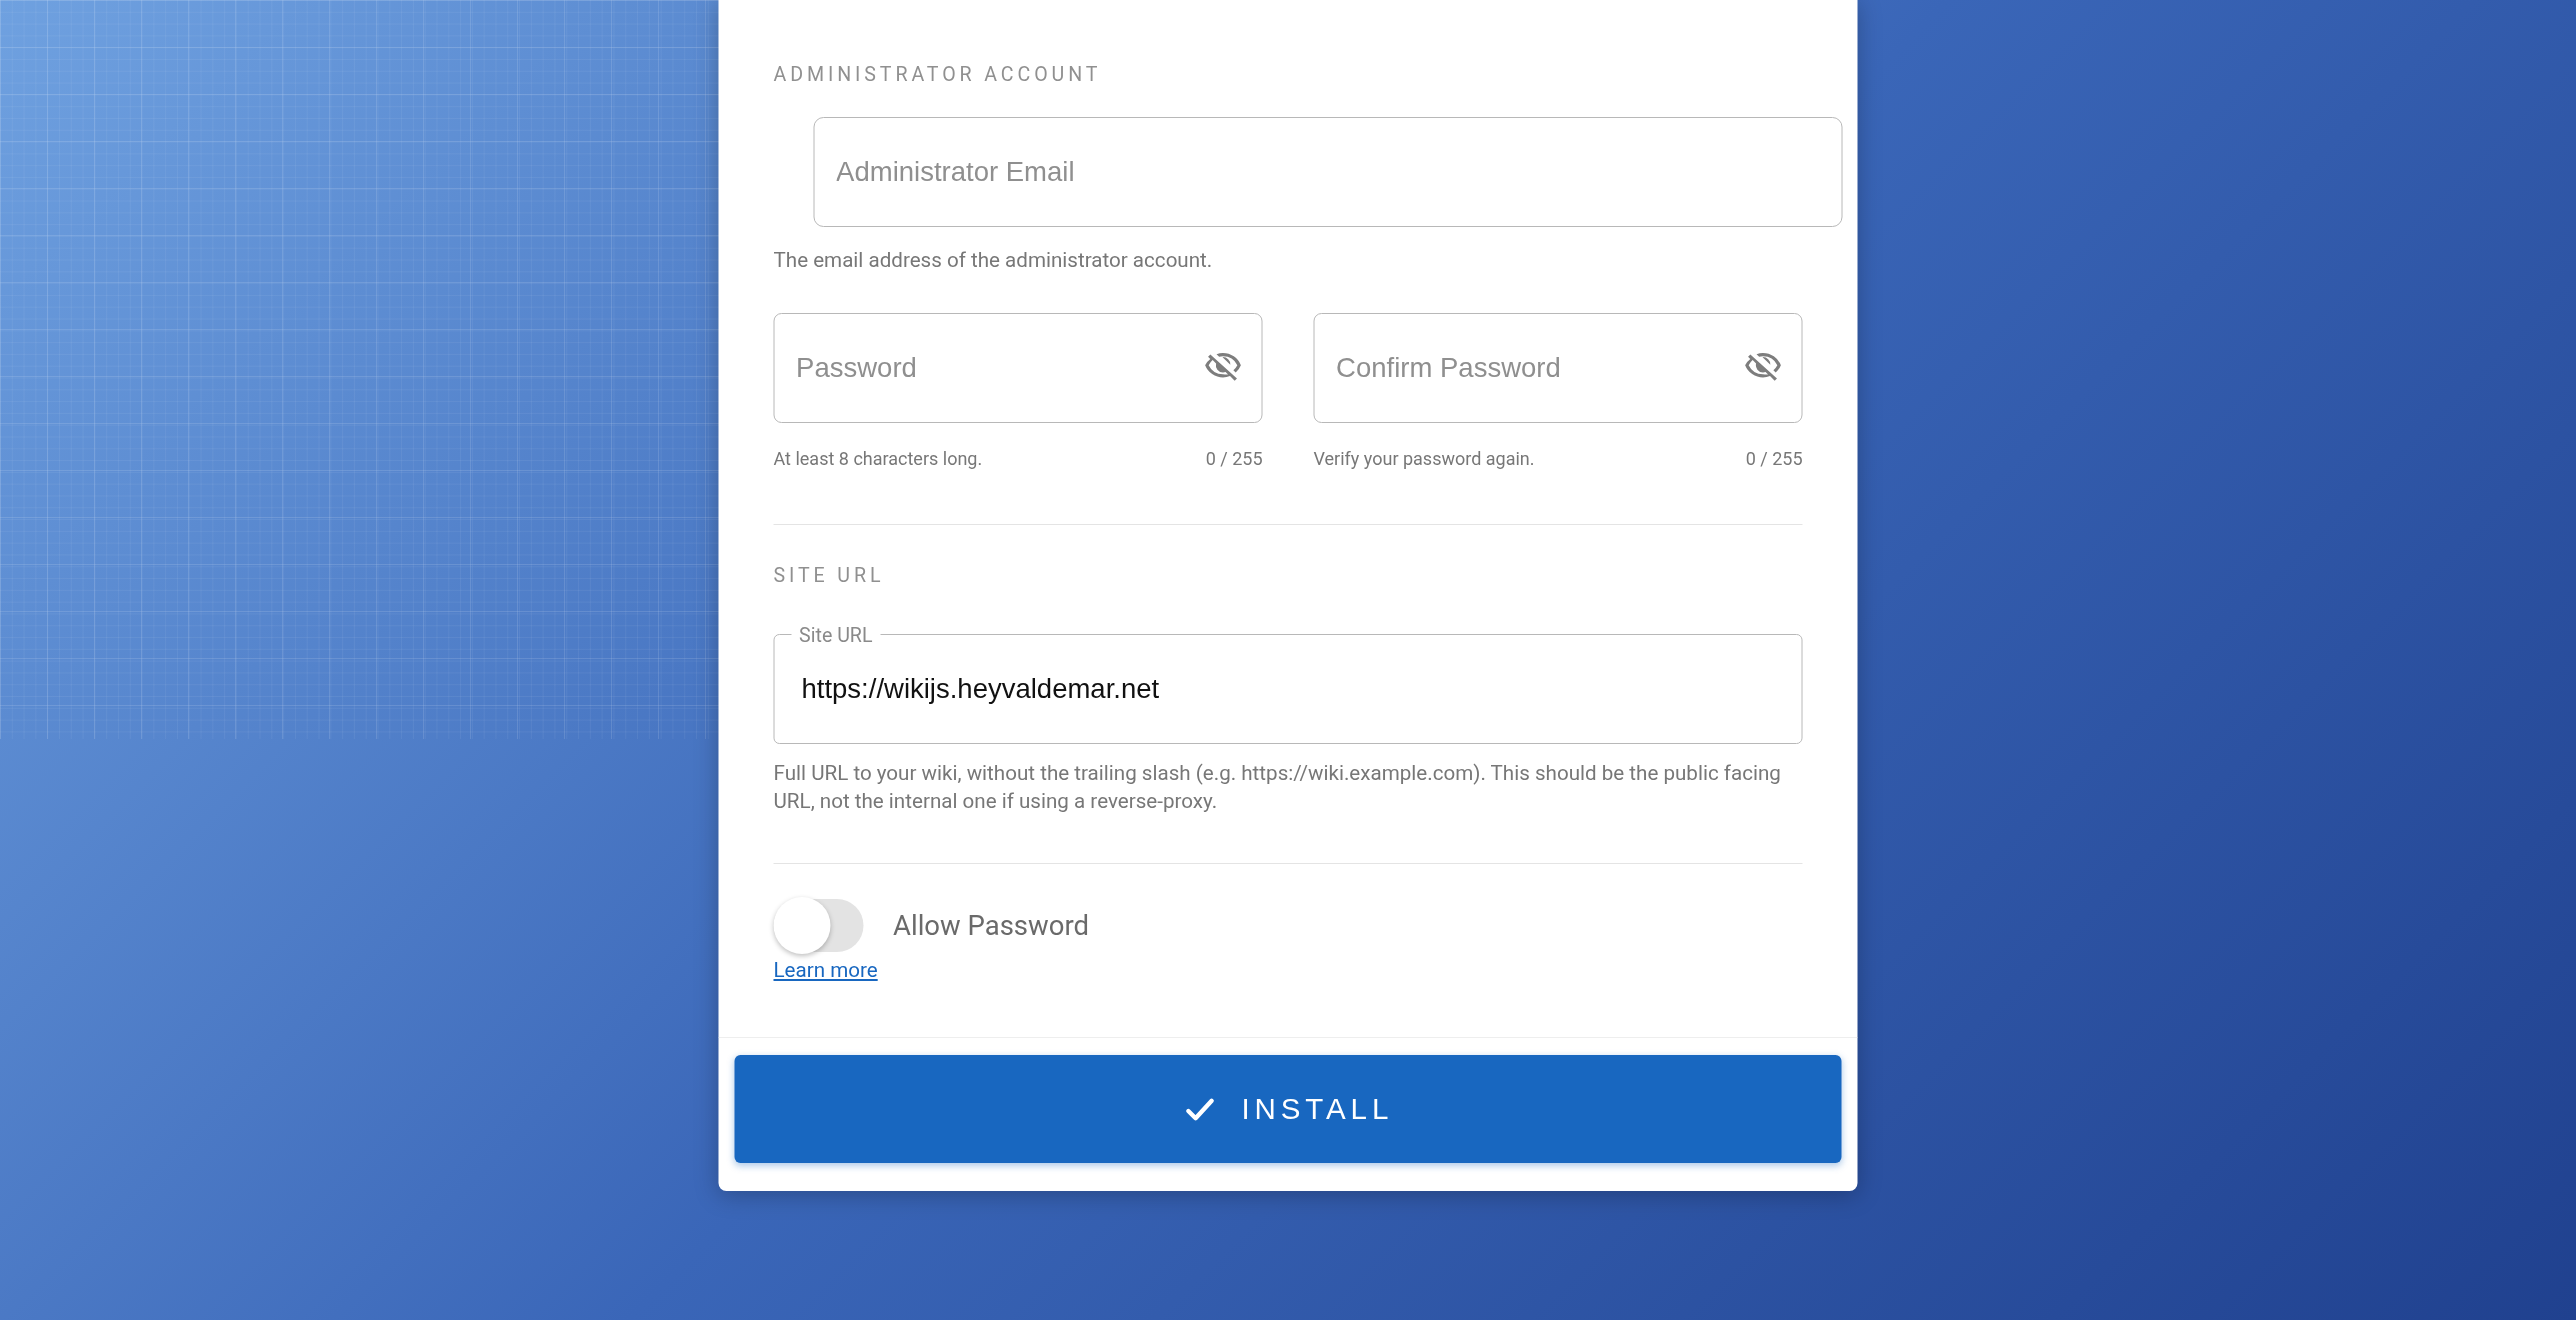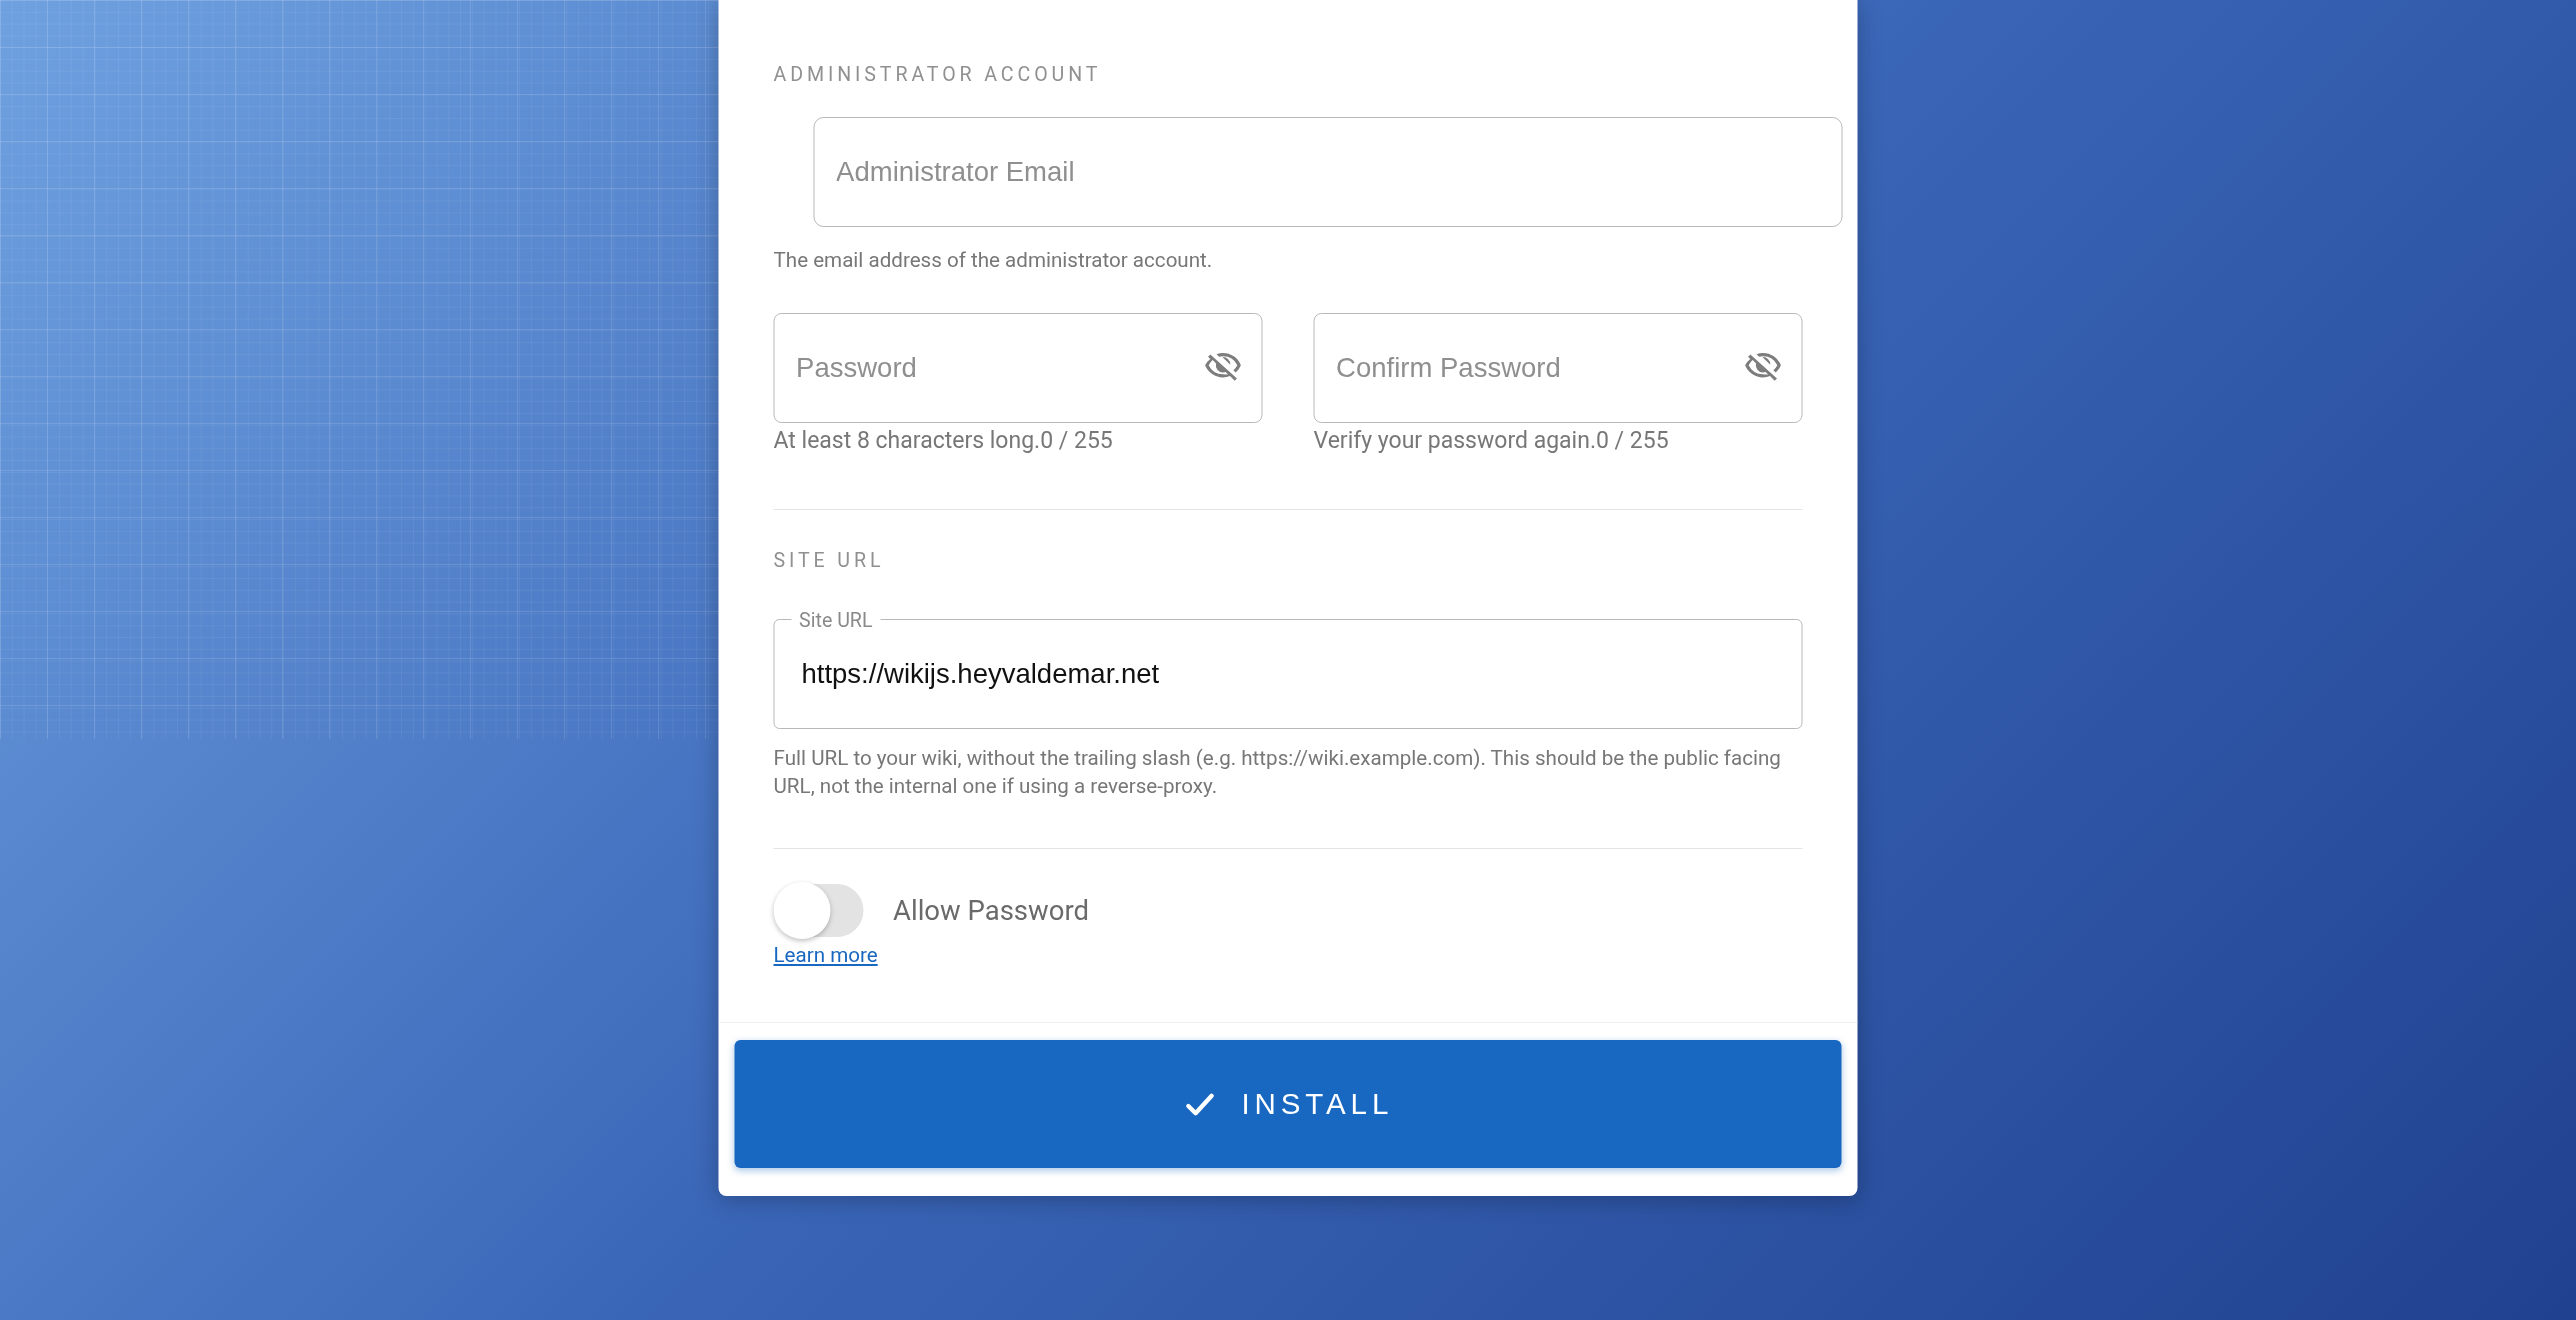--- a/index.html
+++ b/index.html
@@ -80,21 +80,21 @@
 }
 .pw-field::placeholder { color: #8f8f8f; }
 .eye-icon {
   position: absolute;
   right: 19.6px;
   top: 50%;
   transform: translateY(-50%);
   color: #7d7d7d;
   cursor: pointer;
 }
-.hint-row { display: flex; justify-content: flex-start; margin-top: 4px; font-size: 23px; color: #777; }
+.hint-row { display: flex; justify-content: space-between; margin-top: 25px; font-size: 18px; color: #777; }
 .divider { border: none; border-top: 1px solid #e4e4e4; margin-top: 55px; }
 .float-label-wrap { position: relative; margin-top: 47px; }
 .float-label {
   position: absolute;
   top: -10.8px;
   left: 17.7px;
   background: #fff;
   padding: 0 7.9px;
   font-size: 19.6px;
   color: #8a8a8a;
@@ -127,21 +127,21 @@
   background: #fff;
   border-radius: 50%;
   box-shadow: 0 2px 4.9px rgba(0,0,0,0.25);
 }
 .toggle-label { font-size: 27.5px; color: #6a6a6a; }
 .telemetry-hint { font-size: 20.6px; color: #666; margin-top: 21.6px; }
 .learn-more { display: inline-block; font-size: 20.6px; color: #1867c0; text-decoration: underline; margin-top: 5.9px; cursor: pointer; }
 .footer { padding: 17.7px 15.7px 27.5px; margin-top: 55px; border-top: 1px solid #eee; }
 .install-btn {
   width: 100%;
-  height: 128px;
+  height: 108px;
   background: #1867c0;
   border: none;
   border-radius: 5.9px;
   color: #fff;
   font-size: 29.5px;
   letter-spacing: 4.9px;
   font-weight: 500;
   display: flex;
   align-items: center;
   justify-content: center;

